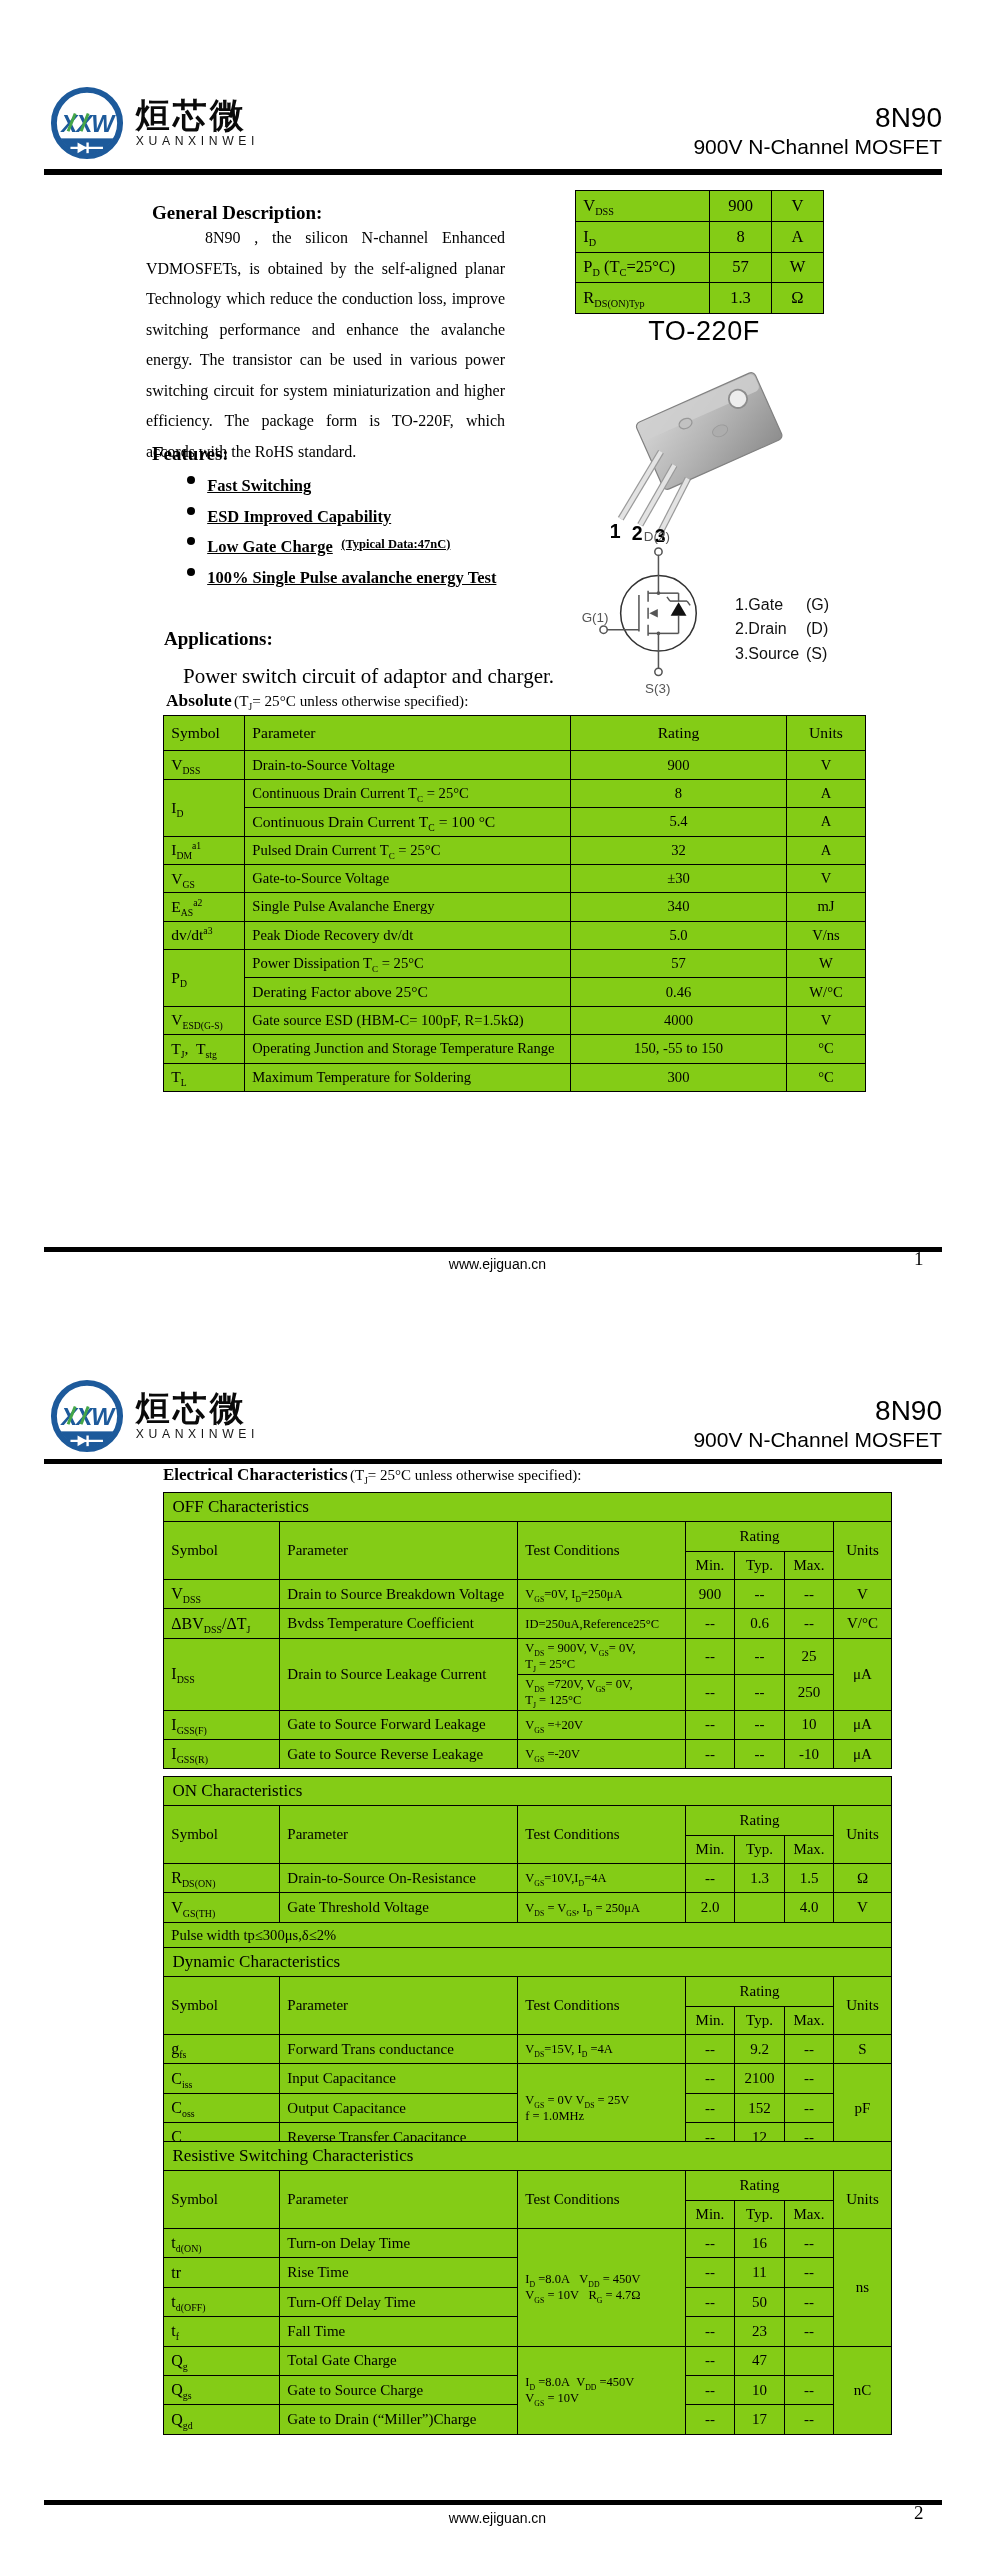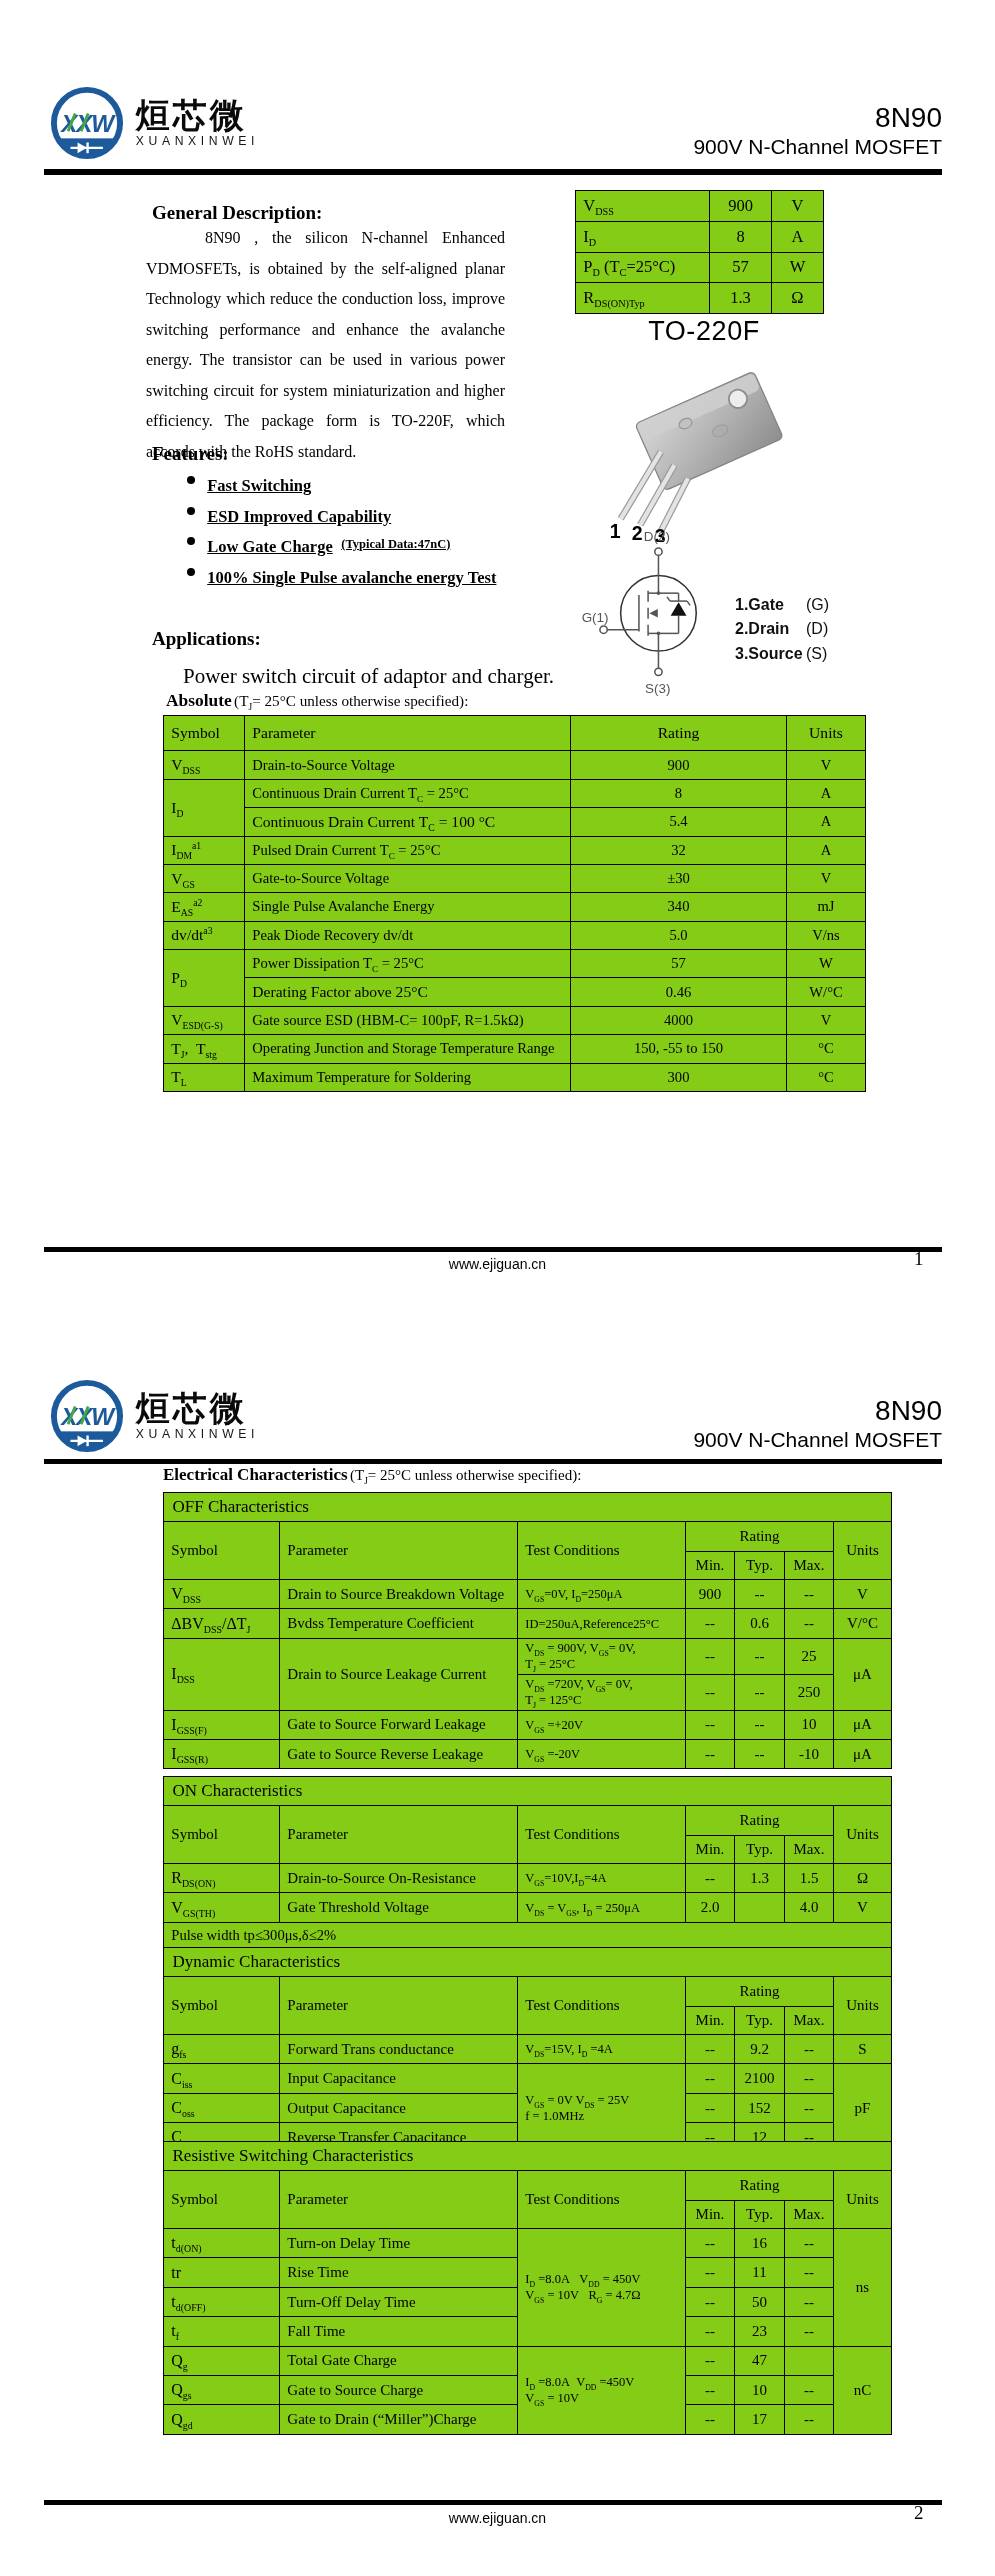--- a/index.html
+++ b/index.html
@@ -26,27 +26,27 @@
   #p1-logo{left:48px;top:84px;}
   #p1-brand{right:53px;top:102px;}
   #rule1{left:44px;top:169px;width:898px;height:5.5px;}
   #gd-h{left:152px;top:202px;font-size:19px;font-weight:bold;}
   #gd-p{left:146px;top:223px;width:359px;font-size:16px;line-height:30.5px;text-align:justify;text-indent:59px;}
   #quick{left:575px;top:190px;width:248px;}
   #to-title{left:579px;top:316px;width:250px;text-align:center;font-family:"Liberation Sans","DejaVu Sans",sans-serif;font-size:27px;letter-spacing:0.6px;}
   #pkg{left:601px;top:359px;}
   #sym{left:567px;top:523px;}
   #legend{left:735px;top:593px;font-family:"Liberation Sans","DejaVu Sans",sans-serif;font-size:16px;line-height:24.4px;color:#111;}
-  .pl-name{display:inline-block;width:71px;font-weight:bold;}
+  .pl-name{display:inline-block;width:71px;}
   #feat-h{left:152px;top:443px;font-size:19px;font-weight:bold;}
   #feat-list{left:187px;top:476px;}
   .feat{height:30.5px;display:flex;align-items:flex-start;font-size:16.5px;font-weight:bold;white-space:nowrap;text-decoration:underline;}
   .dot{width:8px;height:8px;border-radius:50%;background:#000;margin-right:12.2px;flex:none;}
   .fnote{font-size:12.5px;font-weight:bold;margin-left:8.5px;}
-  #app-h{left:152px;top:628px;font-size:19px;font-weight:bold;}
+  #app-h{left:164px;top:628px;font-size:19px;font-weight:bold;}
   #app-t{left:183px;top:664px;font-size:21px;}
   #abs-h{left:166px;top:690px;font-size:15.2px;}
   #abs-h b{font-size:17.4px;}
   #abs-h .hc{margin-left:2.4px;}
   #tbl-abs{left:163px;top:715px;}
   #f1-rule{left:44px;top:1247px;width:898px;height:4.9px;}
   #f1-url{left:0;top:1256px;width:995px;text-align:center;font-family:"Liberation Sans","DejaVu Sans",sans-serif;font-size:14px;}
   #f1-num{left:914px;top:1248px;font-size:19px;}
 
   

